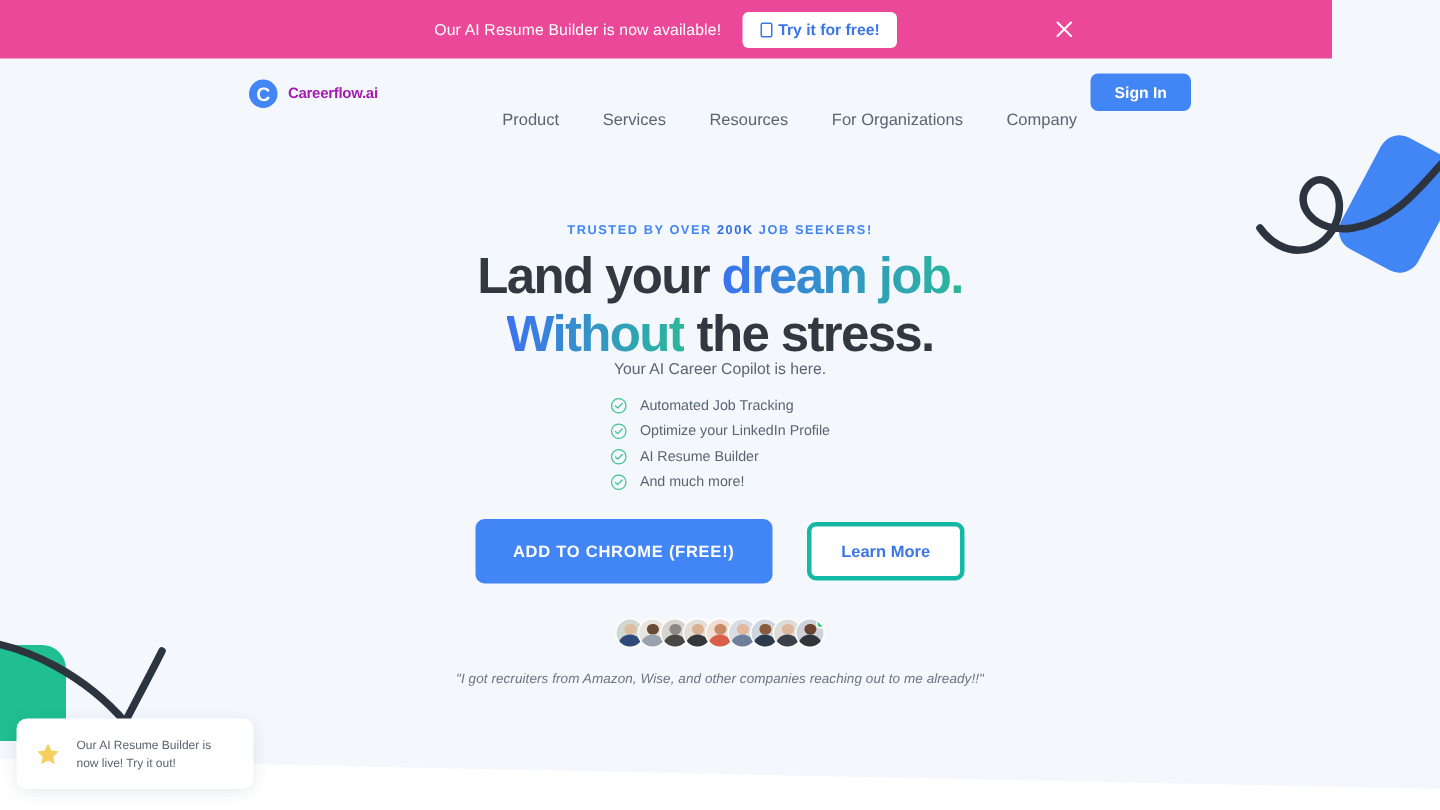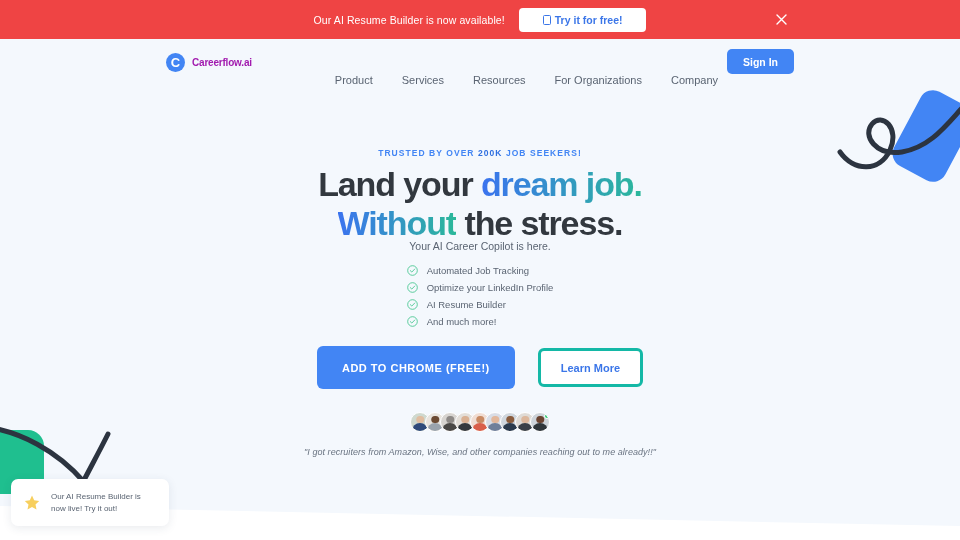--- a/index.html
+++ b/index.html
@@ -6,32 +6,32 @@
   html, body {
     width: 960px; height: 540px;
     overflow: hidden;
     font-family: "Liberation Sans", sans-serif;
     background: #ffffff;
   }
   #page { position: relative; width: 960px; height: 540px; background: #f4f8fd; overflow: hidden; }
 
   
   .banner {
-    position: absolute; top: 0; left: 0; width: 960px; height: 39px;
-    background: #ef4444;
+    position: absolute; top: 0; left: 0; width: 888px; height: 39px;
+    background: #ec4899;
     display: flex; align-items: center; justify-content: center;
     z-index: 40;
   }
   .banner-text {
     color: #ffffff; font-size: 10.5px; letter-spacing: .1px;
     margin-right: 14px; white-space: nowrap;
   }
   .banner-btn {
     background: #ffffff; color: #3b76e8; border: none; border-radius: 4px;
-    height: 24px; padding: 0 24px; font-size: 10.5px; font-weight: bold;
+    height: 24px; padding: 0 12px; font-size: 10.5px; font-weight: bold;
     display: inline-flex; align-items: center; gap: 4px; cursor: pointer;
     font-family: "Liberation Sans", sans-serif; white-space: nowrap;
   }
   .banner-btn .doc-icon {
     width: 8px; height: 10px; border: 1.2px solid #3b76e8; border-radius: 1.5px;
     display: inline-block;
   }
   .banner-close {
     position: absolute; right: 170px; top: 11px;
     width: 17px; height: 17px; cursor: pointer;

